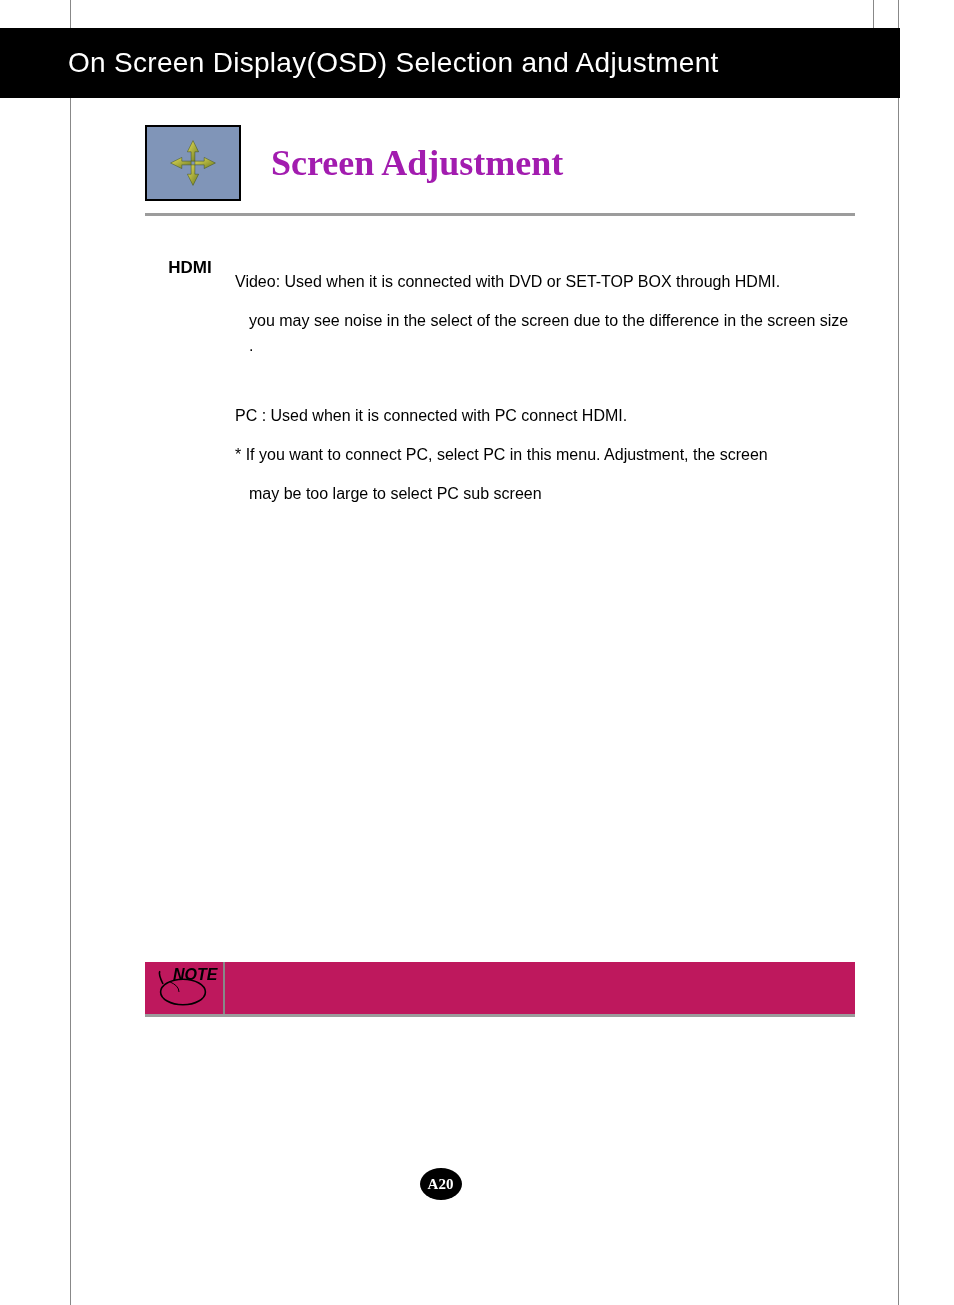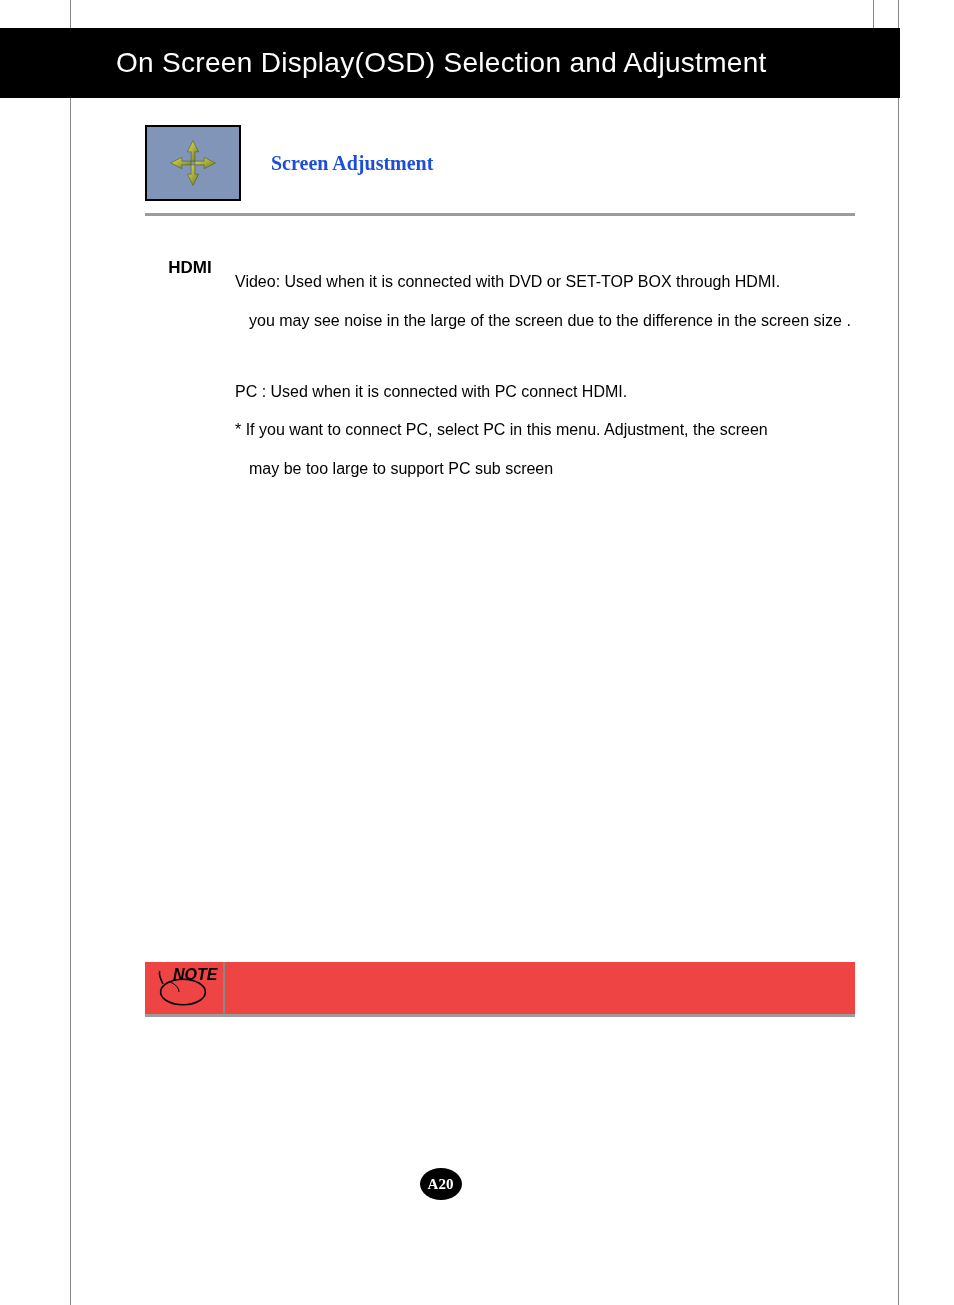--- a/index.html
+++ b/index.html
@@ -18,21 +18,21 @@
   .page-top-tick {
     position: absolute;
     top: 0; left: 873px; width: 1px; height: 30px;
     background: #888;
   }
   .header-bar {
     position: absolute;
     top: 28px; left: 0px; width: 900px; height: 70px;
     background: #000000;
     display: flex; align-items: center;
-    padding-left: 116px;
+    padding-left: 68px;
     color: #fff;
     font-size: 28px;
     font-weight: 400;
     letter-spacing: 0.3px;
   }
   .content-area {
     position: absolute;
     top: 125px; left: 145px; width: 710px;
   }
   .icon-row {
@@ -41,22 +41,22 @@
   }
   .osd-icon-frame {
     width: 96px; height: 76px;
     border: 2px solid #000;
     background: #8095b8;
     display: flex; align-items: center; justify-content: center;
   }
   .section-title {
     font-family: Georgia, 'Times New Roman', serif;
     font-weight: 700;
-    font-size: 20px;
-    color: #1d4ed8;
+    font-size: 36px;
+    color: #a21caf;
   }
   .thick-rule {
     border: none; border-top: 3px solid #9c9c9c; margin: 0 0 40px 0;
     width: 100%;
   }
   .body-row {
     display: flex; 
   }
   .left-label {
     width: 90px; text-align: center;
@@ -72,21 +72,21 @@
   .body-text p { margin-bottom: 4px; margin-top: 14px; }
   .body-text .indent { padding-left: 14px; display: block; }
   .gap { height: 28px; }
   .justify { text-align: justify; }
   .note-block {
     position: absolute;
     top: 962px; left: 145px; width: 710px;
     display: flex; flex-direction: column;
   }
   .note-bar {
-    background: #ef4444;
+    background: #be185d;
     height: 52px;
     display: flex; align-items: center;
     position: relative; padding-left: 10px;
   }
   .note-label {
     font-weight: 700; font-size: 16px; font-style: italic;
     position: absolute; left: 28px; top: 4px;
   }
   .note-icon { width: 56px; height: 44px; }
   .note-divider {
@@ -138,25 +138,25 @@
     </div>
     <div class="section-title">Screen Adjustment</div>
   </div>
 
   <hr class="thick-rule">
 
   <div class="body-row">
     <div class="left-label">HDMI</div>
     <div class="body-text">
       <p>Video: Used when it is connected with DVD or SET-TOP BOX through HDMI.</p>
-      <p class="indent">you may see noise in the large of the screen due to the difference in the screen size .</p>
+      <p class="indent">you may see noise in the select of the screen due to the difference in the screen size .</p>
       <div class="gap"></div>
       <p>PC : Used when it is connected with PC connect HDMI.</p>
       <p class="justify">* If you want to connect PC, select PC in this menu. Adjustment, the screen</p>
-      <p class="indent">may be too large to support PC sub screen</p>
+      <p class="indent">may be too large to select PC sub screen</p>
     </div>
   </div>
 </div>
 
 <div class="note-block">
   <div class="note-bar">
     <span class="note-label">NOTE</span>
     <svg class="note-icon" viewBox="0 0 70 50">
       <ellipse cx="35" cy="30" rx="28" ry="16" fill="none" stroke="#000" stroke-width="2"></ellipse>
       <path d="M 10 20 Q 4 8 6 4" fill="none" stroke="#000" stroke-width="2"></path>

